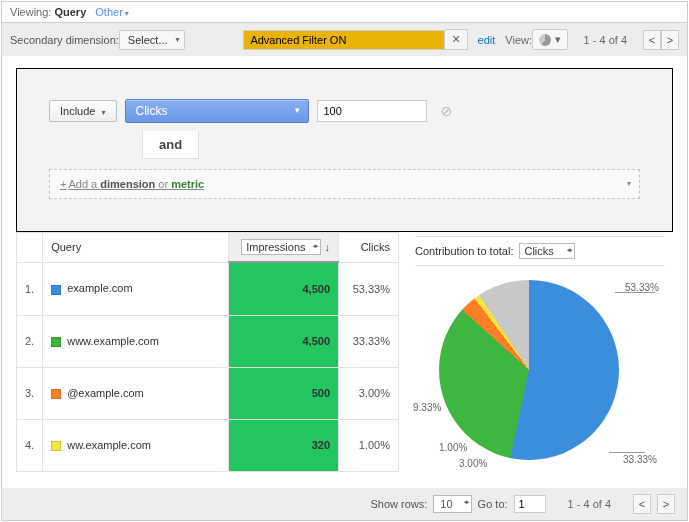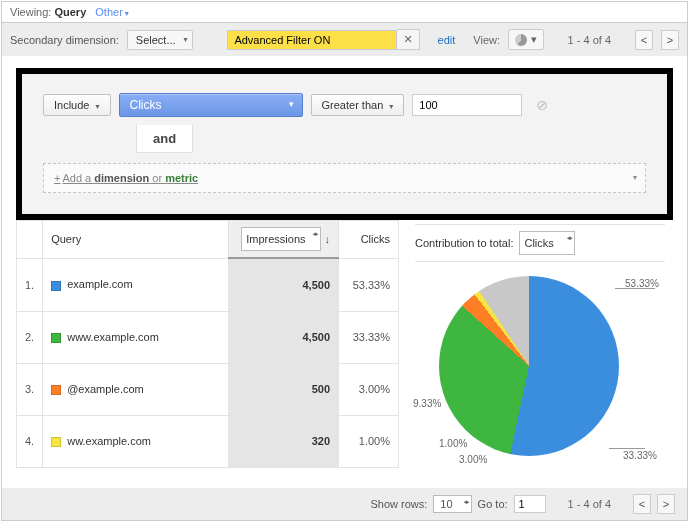--- a/index.html
+++ b/index.html
@@ -2,35 +2,35 @@
 <html><head>
 <meta charset="utf-8">
 <style>
 * { box-sizing: border-box; margin: 0; padding: 0; }
 body { font-family: Arial, sans-serif; font-size: 11px; color: #333; background: #fff; width: 689px; height: 522px; }
 .container { border: 1px solid #ccc; width: 687px; height: 520px; margin: 1px; position: relative; }
 .viewing-bar { padding: 4px 8px; font-size: 11px; color: #666; border-bottom: 1px solid #ccc; }
 .viewing-bar b { color: #333; }
 .viewing-bar .other { color: #5b8def; margin-left: 6px; cursor: pointer; }
 .viewing-bar .other::after { content: "▾"; font-size: 8px; margin-left: 2px; }
-.controls-row { background: #ededed; padding: 6px 8px; display: flex; align-items: center; gap: 8px; font-size: 11px; color: #555; }
+.controls-row { background: #ededed; padding: 6px 8px; display: flex; align-items: center; font-size: 11px; color: #555; }
 .controls-row .sec-label { color: #555; }
 .select-box { background: #f7f7f7; border: 1px solid #ccc; border-radius: 2px; padding: 3px 16px 3px 8px; position: relative; cursor: pointer; color: #333; font-size: 11px; }
 .select-box::after { content: "▾"; font-size: 8px; position: absolute; right: 4px; top: 4px; color: #666; }
 .spacer { flex: 1; }
 .filter-box { display: flex; align-items: center; }
-.filter-input { border: 1px solid #ccc; background: #fde047; padding: 3px 6px; width: 170px; font-size: 11px; }
+.filter-input { border: 1px solid #ccc; background: #eab308; padding: 3px 6px; width: 202px; font-size: 11px; }
 .filter-x { border: 1px solid #ccc; border-left: none; padding: 3px 6px; background: #f5f5f5; cursor: pointer; color: #666; font-size: 11px; }
 .edit-link { color: #1b6ec2; margin-left: 10px; cursor: pointer; }
 .view-label { color: #666; margin-left: 10px; }
 .view-btn { border: 1px solid #ccc; background: #f7f7f7; padding: 3px 6px; border-radius: 2px; cursor: pointer; color: #666; font-size: 11px; display: inline-flex; align-items: center; }
 .view-btn .pie-icon { width: 12px; height: 12px; border-radius: 50%; background: conic-gradient(#999 0 60%, #ccc 60% 100%); display: inline-block; margin-right: 4px; }
 .pager-text { color: #666; font-size: 11px; margin: 0 16px; }
 .nav-btn { border: 1px solid #ccc; background: #f7f7f7; width: 18px; height: 20px; text-align: center; cursor: pointer; font-size: 11px; color: #555; display:inline-flex; align-items:center; justify-content:center;}
-.filter-panel { border: 6px solid #000000; background: #f3f3f3; margin: 12px 14px 0; padding: 7px; }
+.filter-panel { border: 1px solid #000000; background: #f3f3f3; margin: 12px 14px 0; padding: 18px; }
 .filter-row1 { display: flex; align-items: center; gap: 8px; padding: 12px 14px 8px; }
 .btn { background: linear-gradient(#fdfdfd,#efefef); border: 1px solid #c0c0c0; border-radius: 2px; padding: 4px 10px; font-size: 11px; cursor: pointer; position: relative; }
 .btn.caret::after { content: "▾"; font-size: 8px; margin-left: 6px; color: #666; }
 .metric-dd { background: linear-gradient(#8aaef5,#6b97e6); border: 1px solid #5a7ecb; color: #fff; border-radius: 2px; padding: 4px 140px 4px 10px; font-size: 12px; cursor: pointer; position: relative; box-shadow: inset 0 1px 0 rgba(255,255,255,0.3); }
 .metric-dd::after { content: "▾"; position: absolute; right: 8px; top: 5px; font-size: 9px; }
 .val-input { border: 1px solid #ccc; padding: 4px 6px; width: 110px; font-size: 11px; }
 .remove-dot { color: #bbb; font-size: 14px; cursor: pointer; margin-left: 6px; }
 .and-tab { display: inline-block; background: #fff; border: 1px solid #e0e0e0; border-top: none; padding: 6px 16px; margin-left: 107px; font-weight: bold; font-size: 13px; color: #444; }
 .add-row { margin: 10px 14px 14px; border: 1px dashed #c5c5c5; background: #fafafa; padding: 8px 10px; font-size: 11px; color: #888; position: relative; text-decoration: underline; }
 .add-row .plus { color: #888; margin-right: 2px; }
@@ -38,25 +38,25 @@
 .add-row b.met { color: #3a7f3a; font-weight:bold; }
 .add-row::after { content: "▾"; position: absolute; right: 8px; top: 9px; font-size: 8px; color: #888; }
 .apply-row { margin: 18px 14px 10px; display: flex; align-items: center; gap: 10px; }
 .cancel-link { color: #1b6ec2; cursor: pointer; }
 .data-area { display: flex; margin: 0 14px; gap: 0; }
 .data-table { border-collapse: collapse; width: 390px; font-size: 11px; }
 .data-table th, .data-table td { border: 1px solid #e3e3e3; padding: 6px 8px; text-align: left; }
 .data-table th { background: #fff; font-weight: normal; color: #333; }
 .data-table th.sorted { background: #eee; border-bottom: 2px solid #999; }
 .data-table td.num { text-align: right; font-weight: bold; background: #fff; }
-.data-table td.num.sorted { background: #e5e5e5; }
+.data-table td.num.sorted { background: #22c55e; }
 .data-table td.idx { text-align: right; width: 22px; color: #555; background:#fff; }
 .data-table td.pct { text-align: right; width: 60px; color: #555; }
 .color-swatch { display: inline-block; width: 10px; height: 10px; margin-right: 6px; vertical-align: middle; border:1px solid rgba(0,0,0,0.15); }
-.stepper { display: inline-flex; align-items: center; border: 1px solid #bbb; padding: 1px 14px 1px 4px; position: relative; background: #fff; height:24px; }
+.stepper { display: inline-flex; align-items: center; border: 1px solid #bbb; padding: 1px 14px 1px 4px; position: relative; background: #fff; height:16px; }
 .stepper::after { content: "◂▸"; font-size: 7px; position: absolute; right: 2px; top: 2px; color: #666; letter-spacing:-1px; }
 .sort-arrow { margin-left: 4px; color: #555; font-size: 11px; }
 .chart-col { flex: 1; padding: 4px 8px 0 16px; }
 .chart-header { display: flex; align-items: center; gap: 6px; font-size: 11px; color: #333; margin-bottom: 6px; border-top:1px solid #e3e3e3; border-bottom:1px solid #e3e3e3; padding:6px 0; }
 .pie-wrap { position: relative; width: 250px; height: 200px; margin-top:4px; }
 .pie { width: 180px; height: 180px; border-radius: 50%; position: absolute; left: 24px; top: 8px; }
 .lbl { position: absolute; font-size: 10px; color: #666; }
 .lbl-line { position: absolute; border-top: 1px solid #999; }
 .footer-row { position: absolute; bottom: 0; left: 0; right: 0; background: #ededed; padding: 6px 12px; display: flex; align-items: center; gap: 6px; justify-content: flex-end; font-size: 11px; color: #555; }
 .small-input { border: 1px solid #ccc; padding: 2px 4px; width: 32px; font-size: 11px; text-align:left; }
@@ -85,21 +85,20 @@
     <span class="view-btn"><span class="pie-icon"></span>▾</span>
     <span class="pager-text">1 - 4 of 4</span>
     <span class="nav-btn">&lt;</span>
     <span class="nav-btn">&gt;</span>
   </div>
 
   <div class="filter-panel">
     <div class="filter-row1">
       <span class="btn caret">Include</span>
       <span class="metric-dd">Clicks</span>
-      <span class="btn caret">Greater than</span>
       <input class="val-input" value="100" style="">
       <span class="remove-dot">⊘</span>
     </div>
     <div><span class="and-tab">and</span></div>
     <div class="add-row">
       <span class="plus">+</span><span>Add a </span><b class="dim">dimension</b><span> or </span><b class="met">metric</b>
     </div>
   </div>
 
 

